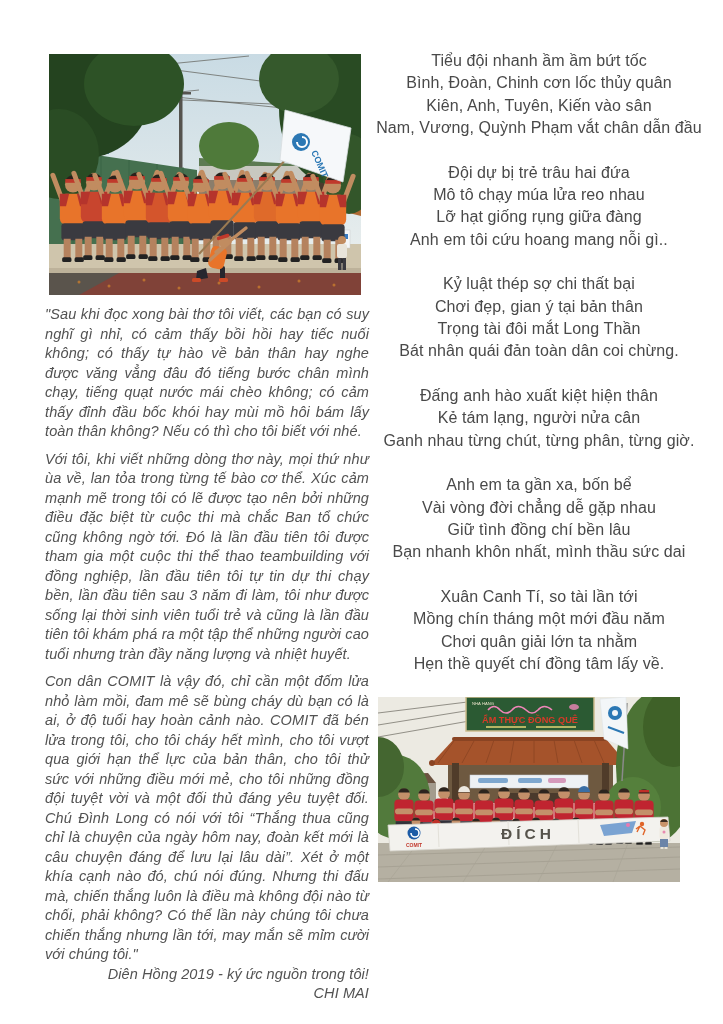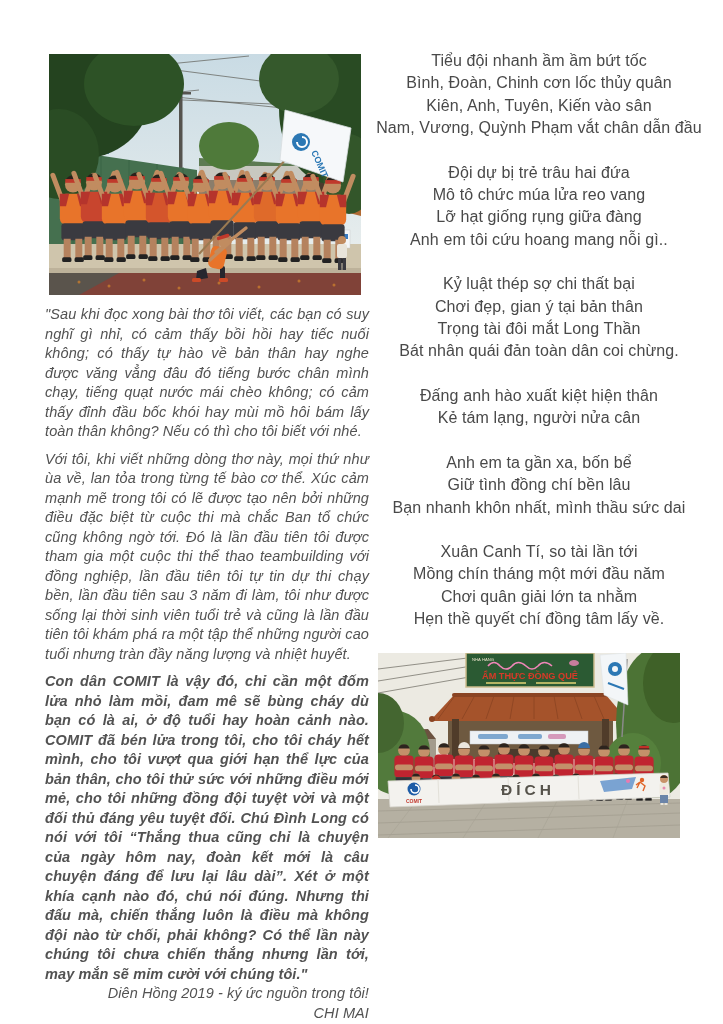--- a/index.html
+++ b/index.html
@@ -8,21 +8,21 @@
   .col-left{position:absolute;left:45px;top:54px;width:324px;}
   .col-right{position:absolute;left:370px;top:50px;width:338px;text-align:center;}
   figure{margin:0;padding:0;}
   .photo{display:block;}
   .photo svg{display:block;}
   .photo-top{width:312px;height:241px;margin-left:4px;margin-bottom:10px;}
   .photo-bottom{width:302px;height:185px;margin:6px 0 0 8px;border-radius:32px;}
   .prose{font-size:14.5px;line-height:19.5px;color:#525252;font-style:italic;
          text-align:justify;letter-spacing:.1px;}
   .prose p{margin:0 0 8px 0;}
-  .prose p.last{margin-bottom:0;font-weight:bold;}
+  .prose p.last{margin-bottom:0;}
   .prose p.sign-off{margin:0;text-align:right;}
   .poem{font-size:16px;line-height:22.4px;color:#494949;letter-spacing:.1px;}
   .stanza{margin:0 0 22px 0;}
   .pline{display:block;white-space:nowrap;}
 </style>
 </head>
 <body>
 
 <div class="page">
 
@@ -164,36 +164,38 @@
   <section class="col-right">
     <div class="poem">
       <div class="stanza">
         <span class="pline">Tiểu đội nhanh ầm ầm bứt tốc</span>
         <span class="pline">Bình, Đoàn, Chinh cơn lốc thủy quân</span>
         <span class="pline">Kiên, Anh, Tuyên, Kiến vào sân</span>
         <span class="pline">Nam, Vương, Quỳnh Phạm vắt chân dẫn đầu</span>
       </div>
       <div class="stanza">
         <span class="pline">Đội dự bị trẻ trâu hai đứa</span>
-        <span class="pline">Mô tô chức múa lửa reo vang</span>
+        <span class="pline">Mô tô chạy múa lửa reo nhau</span>
         <span class="pline">Lỡ hạt giống rụng giữa đàng</span>
         <span class="pline">Anh em tôi cứu hoang mang nỗi gì..</span>
       </div>
       <div class="stanza">
         <span class="pline">Kỷ luật thép sợ chi thất bại</span>
         <span class="pline">Chơi đẹp, gian ý tại bản thân</span>
         <span class="pline">Trọng tài đôi mắt Long Thần</span>
         <span class="pline">Bát nhân quái đản toàn dân coi chừng.</span>
       </div>
       <div class="stanza">
         <span class="pline">Đấng anh hào xuất kiệt hiện thân</span>
         <span class="pline">Kẻ tám lạng, người nửa cân</span>
+        <span class="pline">Ganh nhau từng chút, từng phân, từng giờ.</span>
       </div>
       <div class="stanza">
         <span class="pline">Anh em ta gần xa, bốn bể</span>
+        <span class="pline">Vài vòng đời chẳng dễ gặp nhau</span>
         <span class="pline">Giữ tình đồng chí bền lâu</span>
         <span class="pline">Bạn nhanh khôn nhất, mình thầu sức dai</span>
       </div>
       <div class="stanza">
         <span class="pline">Xuân Canh Tí, so tài lần tới</span>
         <span class="pline">Mồng chín tháng một mới đầu năm</span>
         <span class="pline">Chơi quân giải lớn ta nhằm</span>
         <span class="pline">Hẹn thề quyết chí đồng tâm lấy về.</span>
       </div>
     </div>

